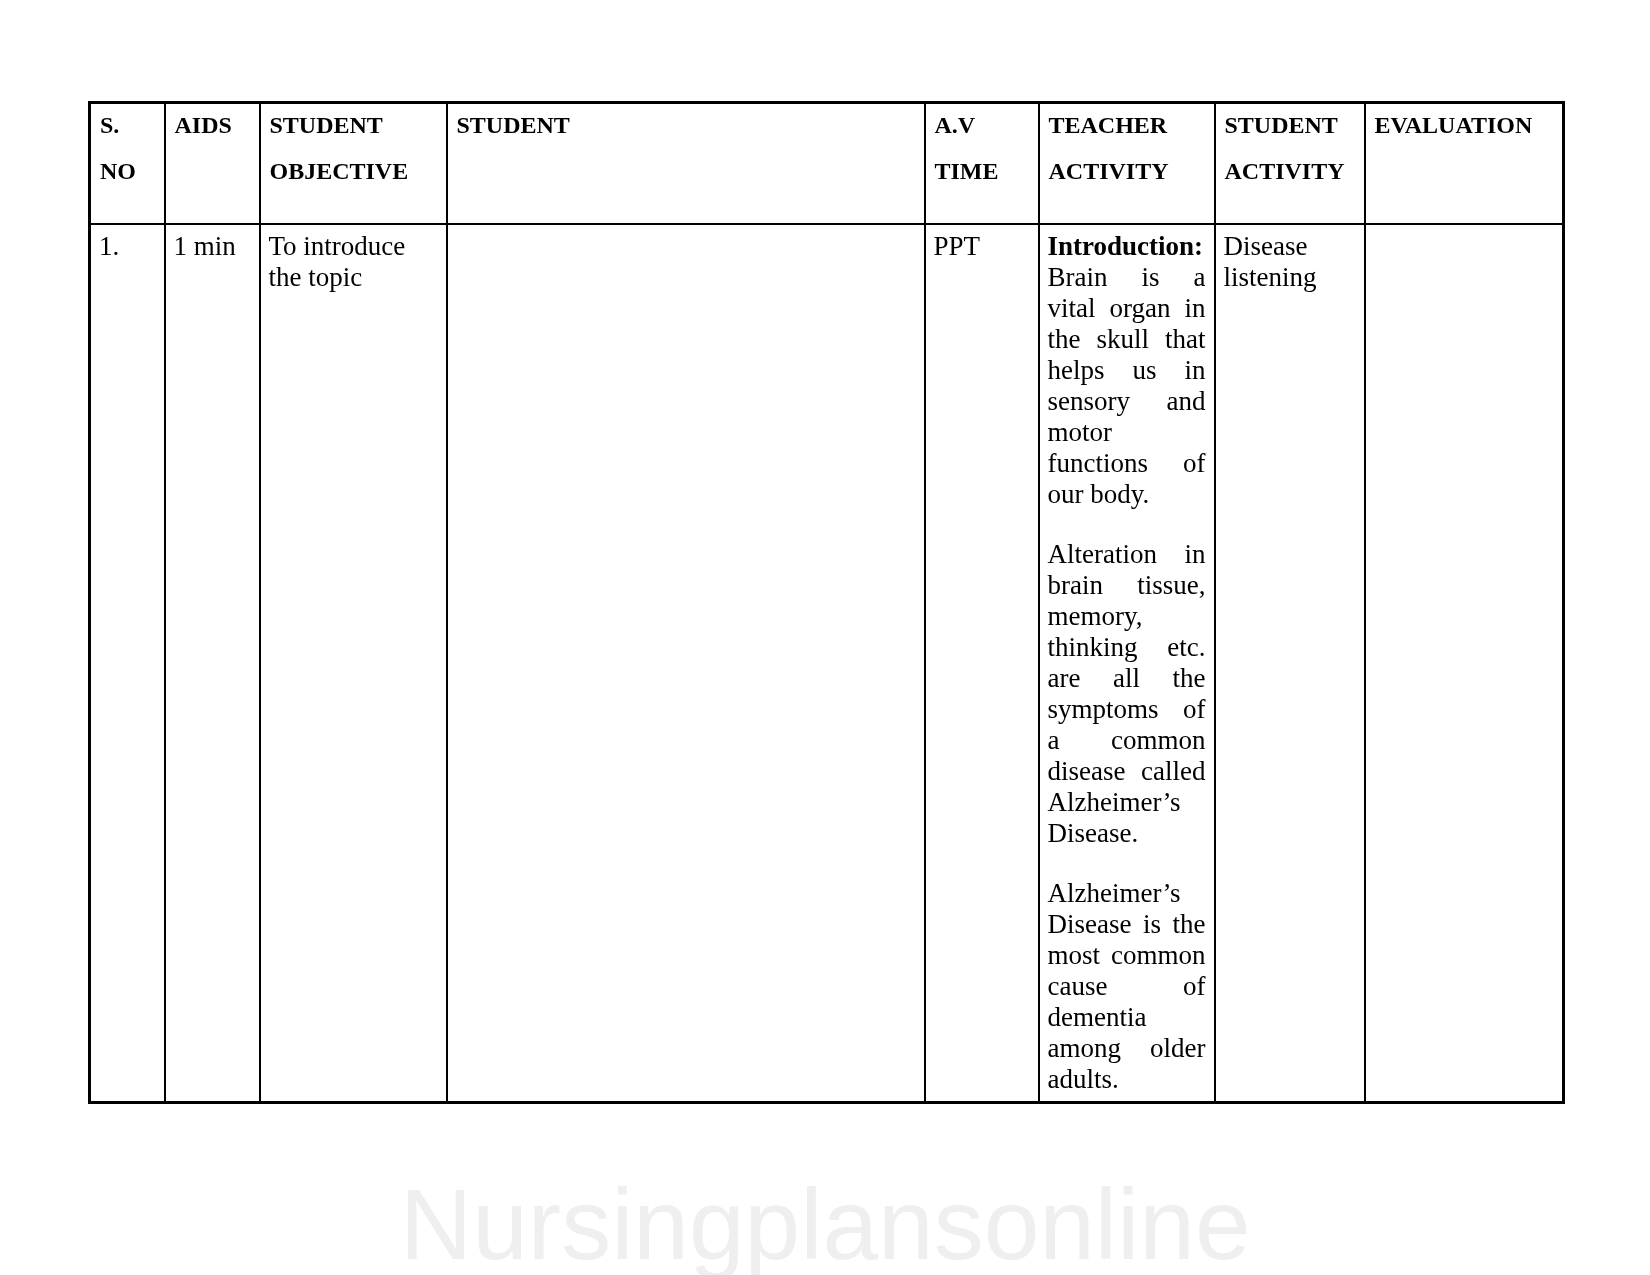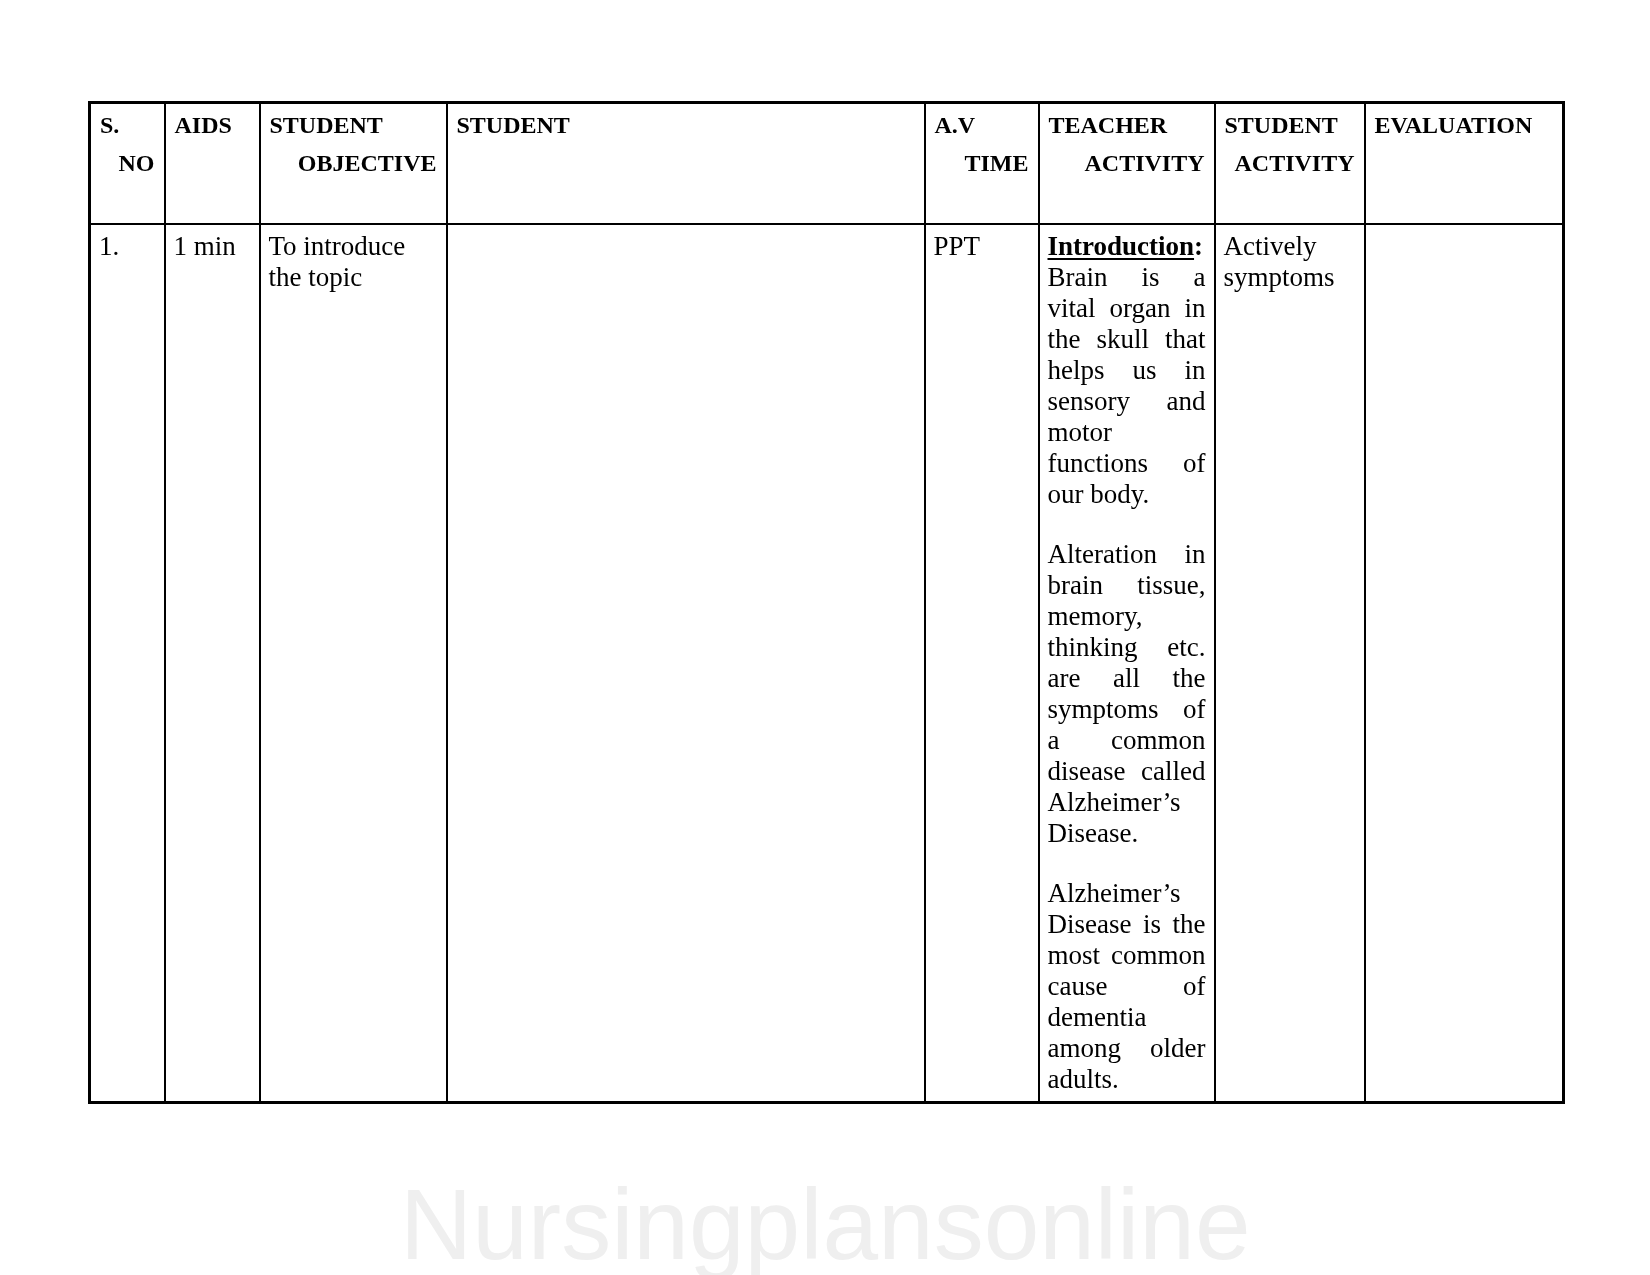--- a/index.html
+++ b/index.html
@@ -51,22 +51,21 @@
   tr.header-row td {
     padding: 8px 9px 4px 9px;
     font-weight: bold;
     font-size: 24px;
   }
   .hline {
     line-height: 1.15;
     white-space: nowrap;
   }
   .hline + .hline {
-    margin-top: 10px;
-    text-align: right;
+    margin-top: 18px;
   }
 
   
   tr.body-row {
     height: 795px;
   }
   tr.body-row td {
     padding: 6px 8px;
     font-size: 27px;
     line-height: 31px;
@@ -76,21 +75,20 @@
   }
   td.cell-teacher {
     font-size: 24px;
     line-height: 29px;
     text-align: justify;
   }
   .intro-line {
     font-weight: bold;
   }
   .intro-line .u {
-    text-decoration: underline;
     text-decoration-thickness: 2px;
     text-underline-offset: 3px;
   }
   td.cell-teacher p {
     margin: 0 0 29px 0;
     font-family: Liberation Serif, serif;
   }
   td.cell-teacher p.last {
     margin-bottom: 0;
     margin-top: 17px;
@@ -151,21 +149,21 @@
       <td class="cell-time">1 min</td>
       <td class="cell-objective">To introduce the topic</td>
       <td class="cell-content"></td>
       <td class="cell-av">PPT</td>
       <td class="cell-teacher">
         <div class="intro-line"><span class="u">Introduction</span><span>:</span></div>
         <p>Brain is a vital organ in the skull that helps us in sensory and motor functions of our body.</p>
         <p>Alteration in brain tissue, memory, thinking etc. are all the symptoms of a common disease called Alzheimer’s Disease.</p>
         <p class="last">Alzheimer’s Disease is the most common cause of dementia among older adults.</p>
       </td>
-      <td class="cell-student">Actively symptoms</td>
+      <td class="cell-student">Disease listening</td>
       <td class="cell-eval"></td>
     </tr>
   </tbody>
     </table>
 
   <div class="watermark" style="color: rgb(239, 239, 239);">Nursingplansonline</div>
 
 </div>
 
 </body></html>

